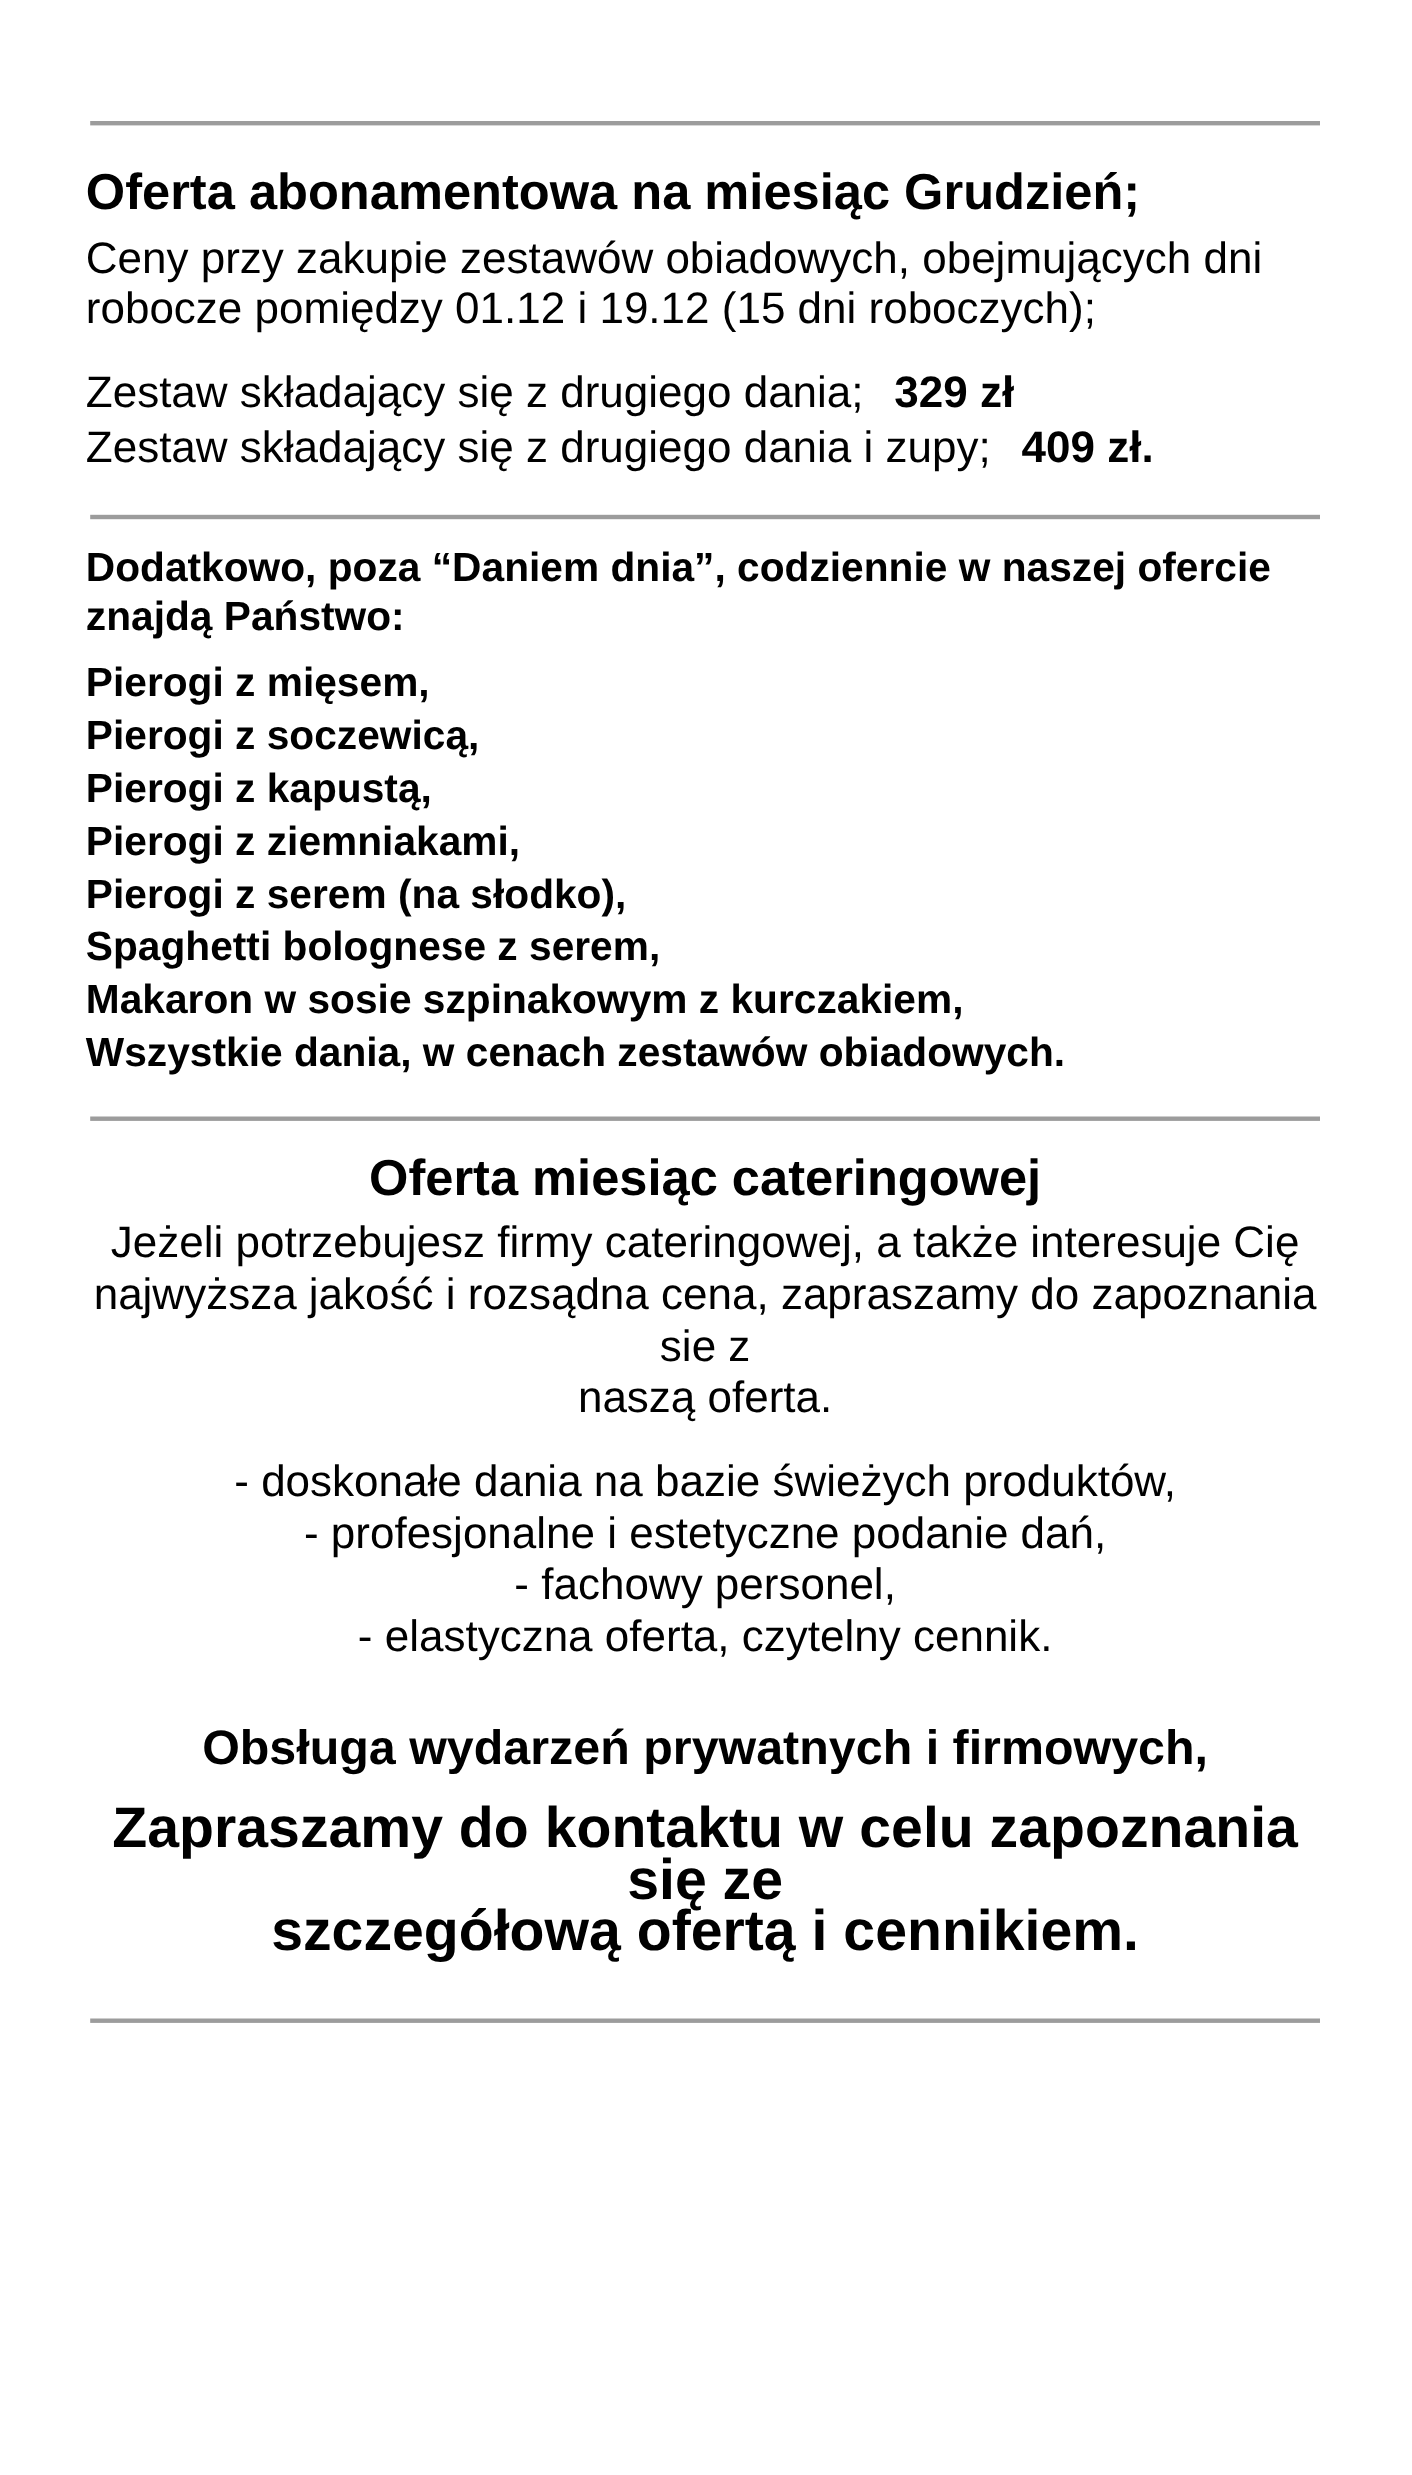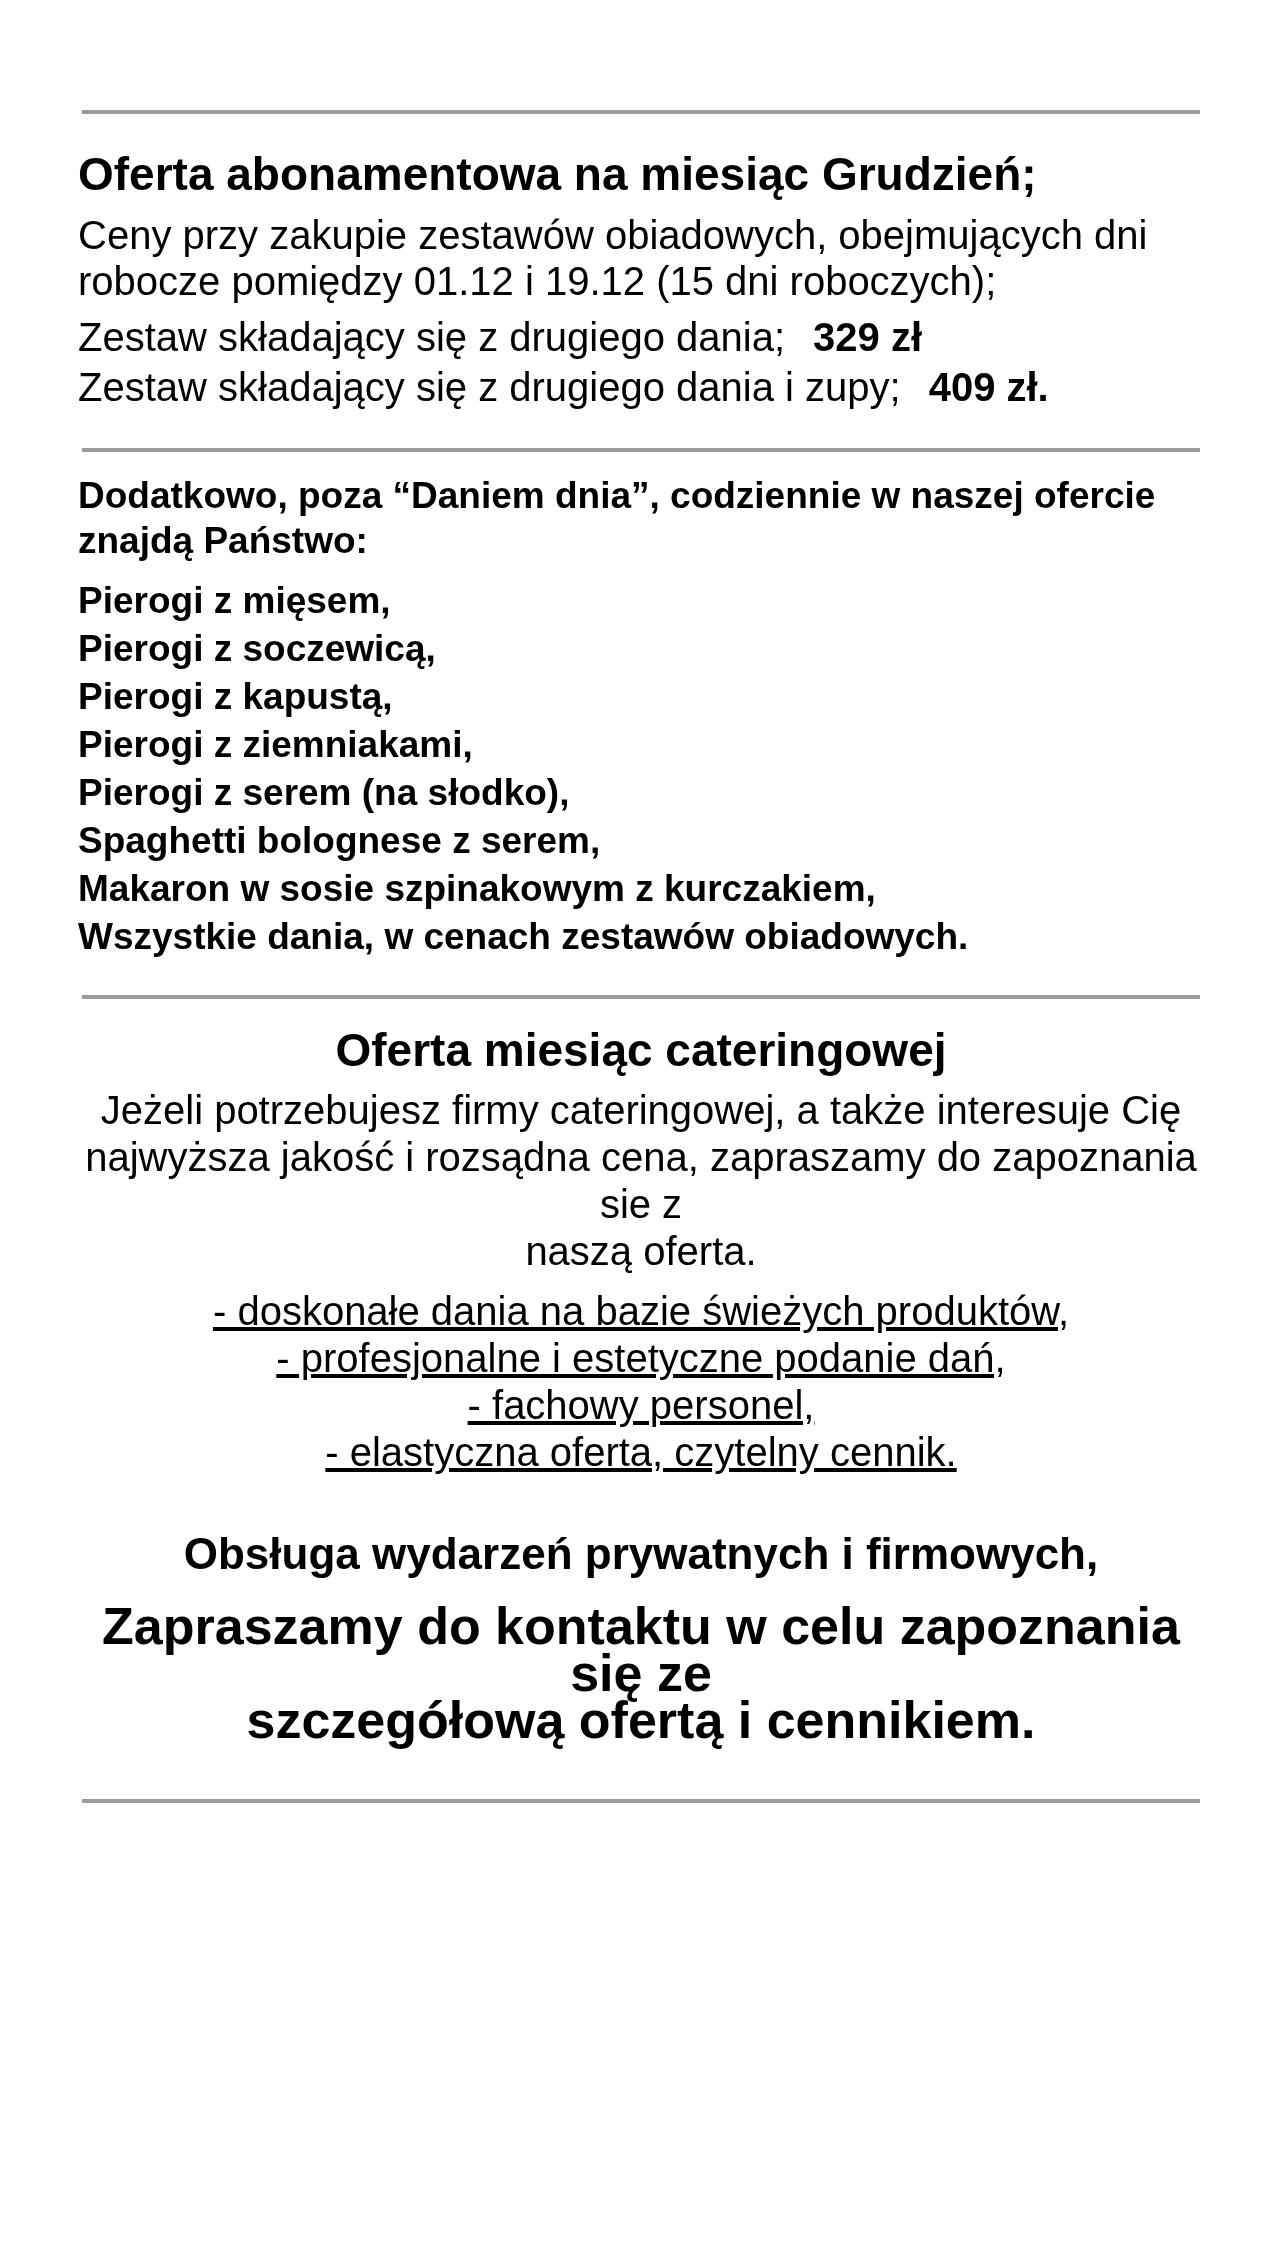--- a/index.html
+++ b/index.html
@@ -33,21 +33,21 @@
     font-size: 46px;
     font-weight: bold;
     line-height: 52px;
     margin-top: 34px;
   }
   .s1-intro {
     font-size: 40px;
     line-height: 46px;
     margin-top: 12px;
   }
-  .price-rows { margin-top: 8px; }
+  .price-rows { margin-top: 28px; }
   .price-row {
     font-size: 40px;
     line-height: 50px;
   }
   .price-value {
     font-weight: bold;
     padding-left: 28px;
   }
 
   .s2-intro {
@@ -71,22 +71,21 @@
     margin-top: 25px;
   }
   .s3-intro {
     font-size: 40px;
     line-height: 47px;
     margin-top: 11px;
   }
   .s3-features {
     font-size: 40px;
     line-height: 47px;
-    margin-top: 13px;
-    text-decoration: underline;
+    margin-top: 29px;
   }
   .s4-events {
     font-size: 44px;
     font-weight: bold;
     line-height: 50px;
     margin-top: 53px;
   }
   .s4-contact {
     font-size: 52px;
     font-weight: bold;

